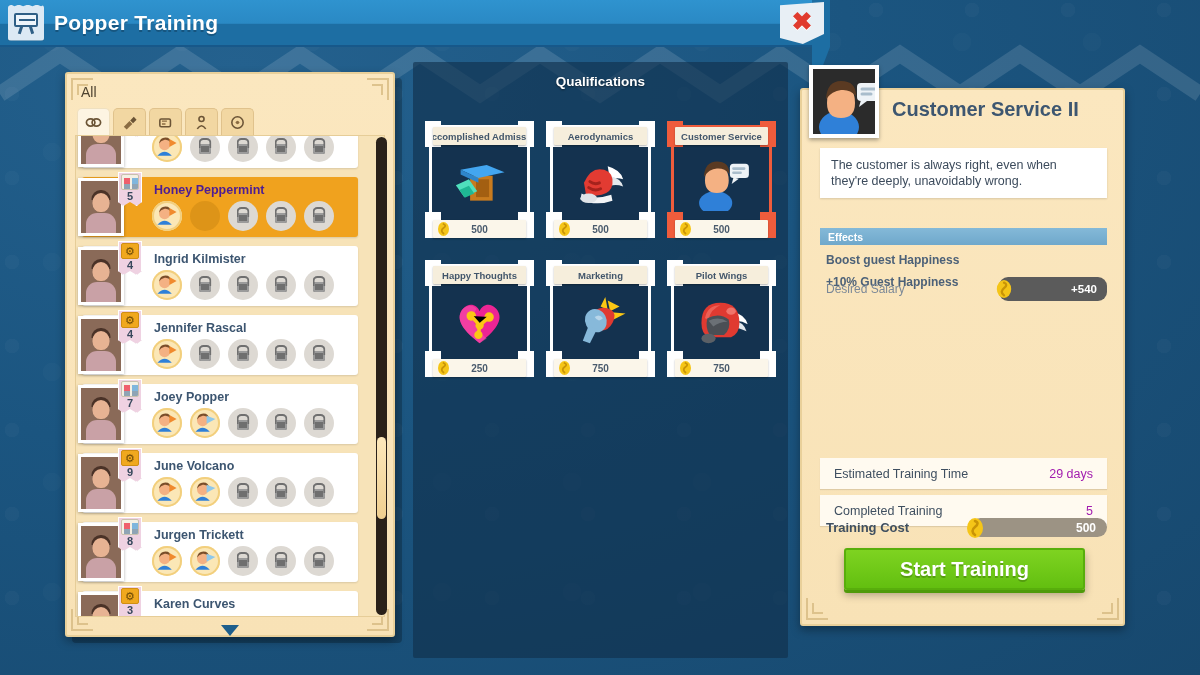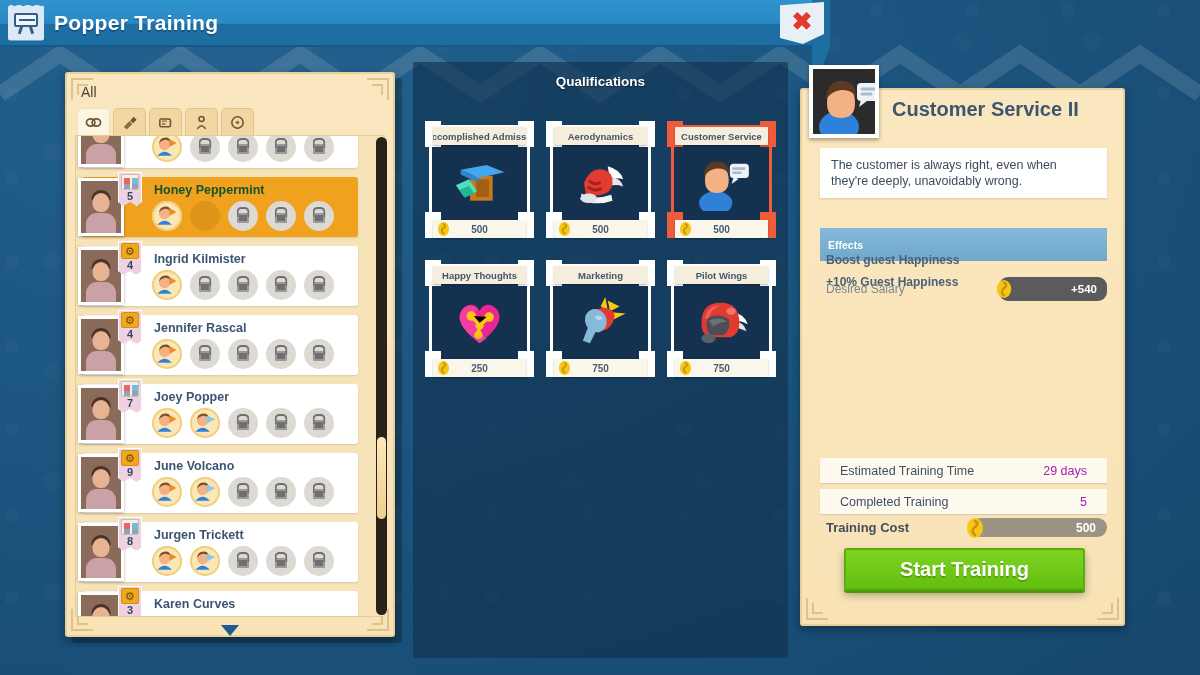--- a/index.html
+++ b/index.html
@@ -183,21 +183,21 @@
     content:""; position:absolute; left:2px; top:3px; width:6px; height:6px; background:#ef5f6c;
     box-shadow: 8px 0 0 #7fb6dd, 0 5px 0 #8fa4b5, 8px 5px 0 #8fa4b5;
   }
   .staff-badge .lvl{
     font-size: 11px; font-weight: bold; color: #37485c; line-height: 13px;
   }
   .staff-name {
     position: absolute; left: 72px; top: 6px;
     font-size: 12.5px; font-weight: bold; color: #3c5570;
   }
-  .selected .staff-name { color: #14532d; }
+  .selected .staff-name { color: #4c1d95; }
   .skill-strip {
     position: absolute; left: 70px; top: 24px;
     display: flex; align-items: center; gap: 8px;
   }
   .skill-slot {
     width: 30px; height: 30px; border-radius: 50%;
     background: #ddd9d3; position: relative; flex: none;
     display:flex; align-items:center; justify-content:center;
   }
   .skill-slot.locked:after{
@@ -301,21 +301,21 @@
     position: absolute; left: 90px; top: 8px;
     font-size: 20px; font-weight: bold; color: #3d5670;
   }
   #detail-desc {
     position: absolute; left: 18px; right: 16px; top: 58px;
     background: #ffffff; padding: 9px 11px;
     font-size: 12.5px; line-height: 16px; color: #3c4b5c;
     box-shadow: 0 1px 2px rgba(0,0,0,.14);
   }
   #effects-header {
-    position: absolute; left: 18px; right: 16px; top: 138px; height: 33px;
+    position: absolute; left: 18px; right: 16px; top: 138px; height: 17px;
     background: linear-gradient(180deg,#84b9d8,#6fa8cb);
     color: #fff; font-size: 10.5px; font-weight: bold;
     display: flex; align-items: center; padding-left: 8px;
   }
   #effects-list { position: absolute; left: 24px; right: 16px; top: 163px; }
   .effect-line {
     font-size: 12px; font-weight: bold; color: #4c6178; margin-bottom: 8px;
   }
   #salary-row {
     position: absolute; left: 24px; right: 16px; top: 187px;
@@ -329,22 +329,22 @@
     padding-right: 10px;
     font-size: 11.5px; font-weight: bold; color: #ffffff;
   }
   .pill-dark .coin-badge{
     position: absolute; left: -4px; top: 50%; transform: translateY(-50%);
     width: 18px; height: 20px;
   }
 
   #stat-rows { position: absolute; left: 18px; right: 16px; top: 368px; }
   .stat-row {
-    height: 25px; background: #fffaf0; margin-bottom: 6px;
-    display: flex; align-items: center; padding: 0 20px;
+    height: 31px; background: #fffaf0; margin-bottom: 6px;
+    display: flex; align-items: center; padding: 0 14px;
     font-size: 12.5px; color: #3f4f60;
     box-shadow: 0 1px 1px rgba(0,0,0,.1);
   }
   .stat-row .val { margin-left: auto; font-weight: normal; color: #a21caf; }
   #cost-row {
     position: absolute; left: 24px; right: 16px; top: 428px;
     display: flex; align-items: center;
   }
   #cost-label { font-size: 13px; font-weight: bold; color: #3f4f60; }
   .pill-cost {

